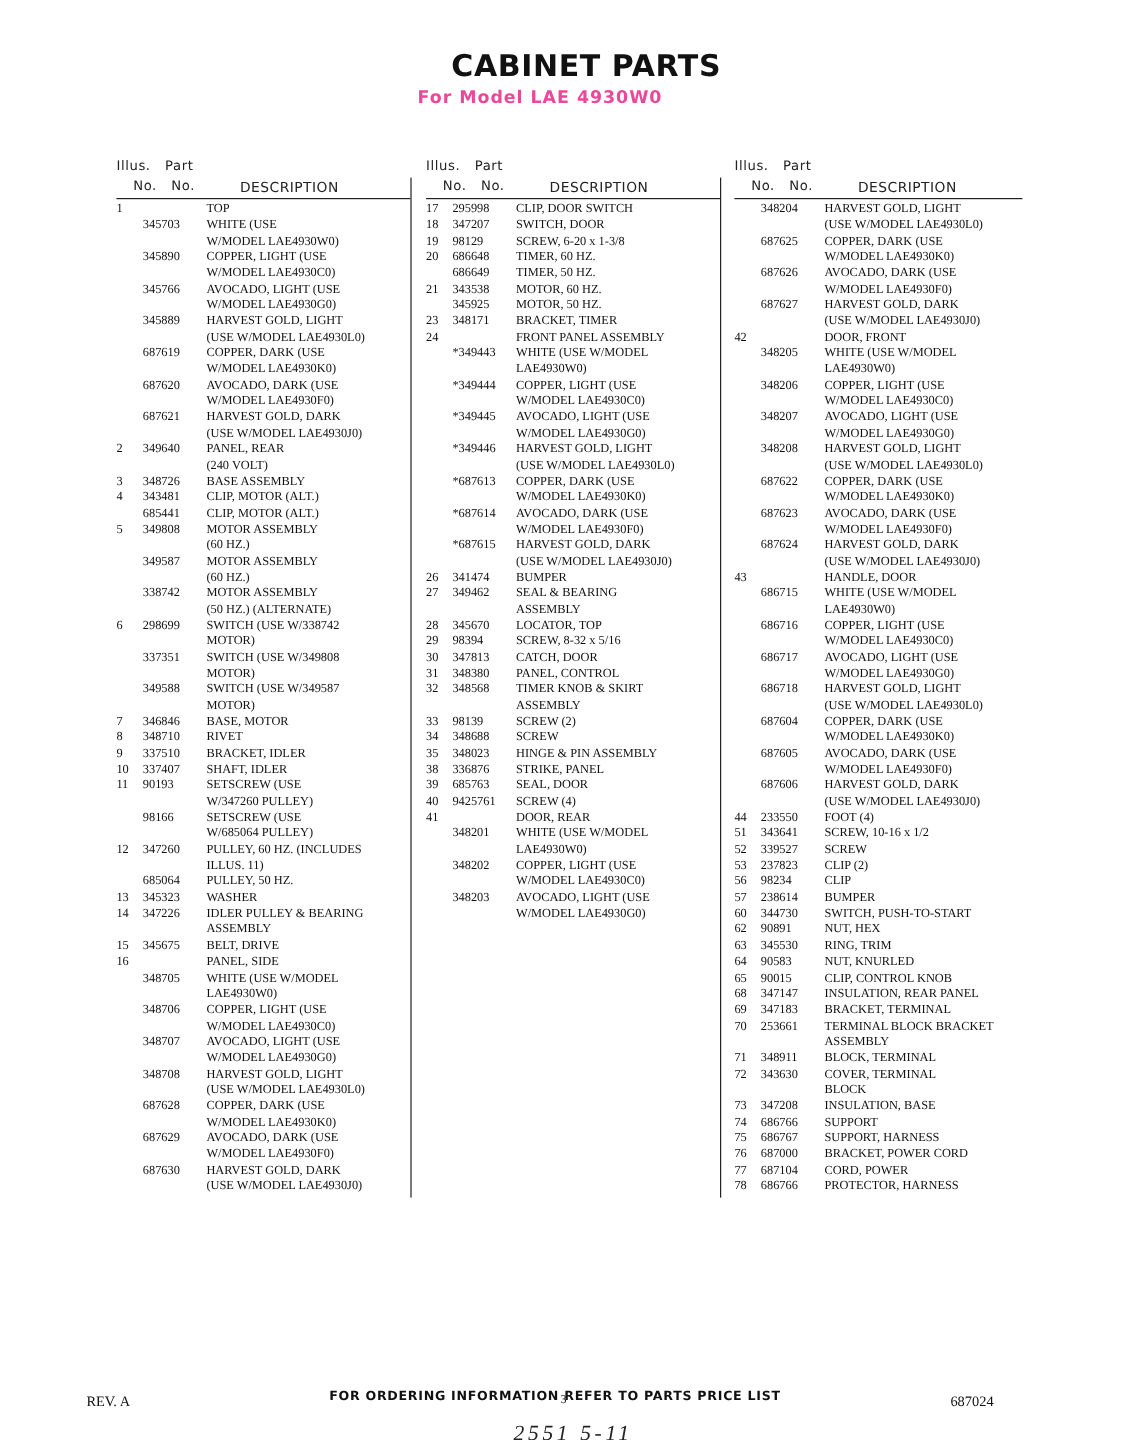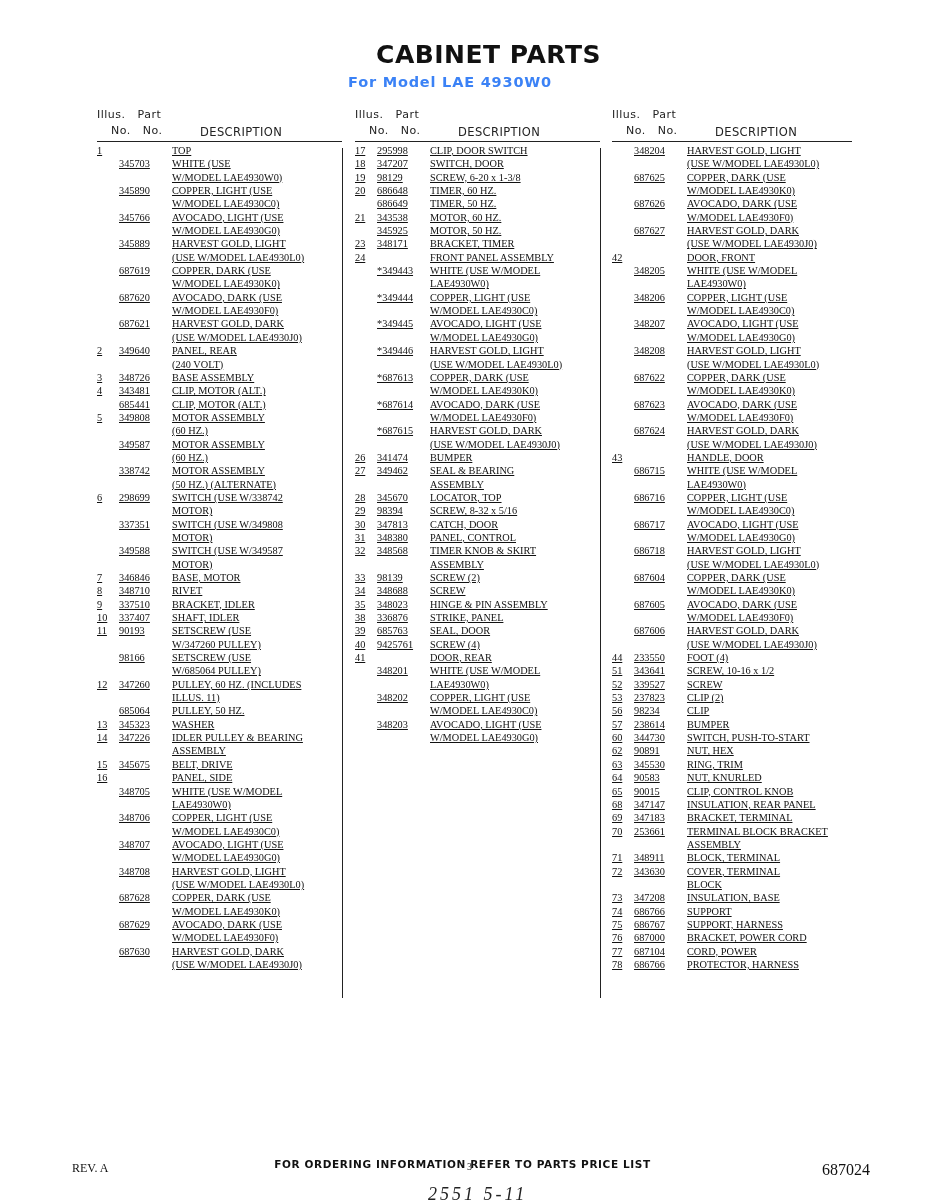--- a/index.html
+++ b/index.html
@@ -9,23 +9,23 @@
     font-family: "Liberation Serif", "DejaVu Serif", serif;
   }
   .title {
     position: absolute; top: 40px; left: 0; width: 945px; text-align: center;
     font-family: "DejaVu Sans", "Liberation Sans", sans-serif; font-weight: bold;
     font-size: 25px; letter-spacing: 0.5px; color: #111; padding-left: 16px;
   }
   .subtitle {
     position: absolute; top: 74px; left: 0; width: 900px; text-align: center;
     font-family: "DejaVu Sans", "Liberation Sans", sans-serif; font-weight: bold;
-    font-size: 14.5px; letter-spacing: 0.8px; color: #3b82f6;
+    font-size: 14.5px; letter-spacing: 0.8px; color: #ec4899;
   }
-  .col { position: absolute; top: 105px; text-decoration: underline; }
+  .col { position: absolute; top: 129px; }
   .col1 { left: 97px; width: 245px; }
   .col2 { left: 355px; width: 245px; }
   .col3 { left: 612px; width: 240px; }
   .hdr {
     position: relative; height: 36px;
     font-family: "DejaVu Sans", "Liberation Sans", sans-serif; font-size: 11px; color: #222;
   }
   .hdr .h1 { position: absolute; top: 3px; left: 0; letter-spacing: 0.5px; }
   .hdr .h1 span { margin-left: 12px; }
   .hdr .h2 { position: absolute; top: 19px; left: 2px; letter-spacing: 0.5px; margin-left: 12px; }
@@ -41,21 +41,21 @@
   .vl1 { left: 342px; top: 148px; height: 850px; }
   .vl2 { left: 600px; top: 148px; height: 850px; }
   .footer {
     position: absolute; top: 1121px; left: 0; width: 925px; text-align: center;
     font-family: "DejaVu Sans", "Liberation Sans", sans-serif; font-weight: bold; font-size: 10.5px;
     letter-spacing: 0.6px;
     margin-top: 37px;
   }
   .rev { position: absolute; top: 1161px; left: 72px; font-size: 12px; }
   .pageno { position: absolute; top: 1161px; left: 467px; font-size: 10px; }
-  .docno { position: absolute; top: 1161px; left: 822px; font-size: 16px; }
+  .docno { position: absolute; top: 1161px; left: 792px; font-size: 12px; }
   .handwriting {
     position: absolute; top: 1184px; left: 428px; font-size: 18px; font-style: italic;
     letter-spacing: 3px; color: #222;
   }
 </style>
 </head>
 <body>
 
 <div class="title">CABINET PARTS</div>
 <div class="subtitle">For Model LAE 4930W0</div>

